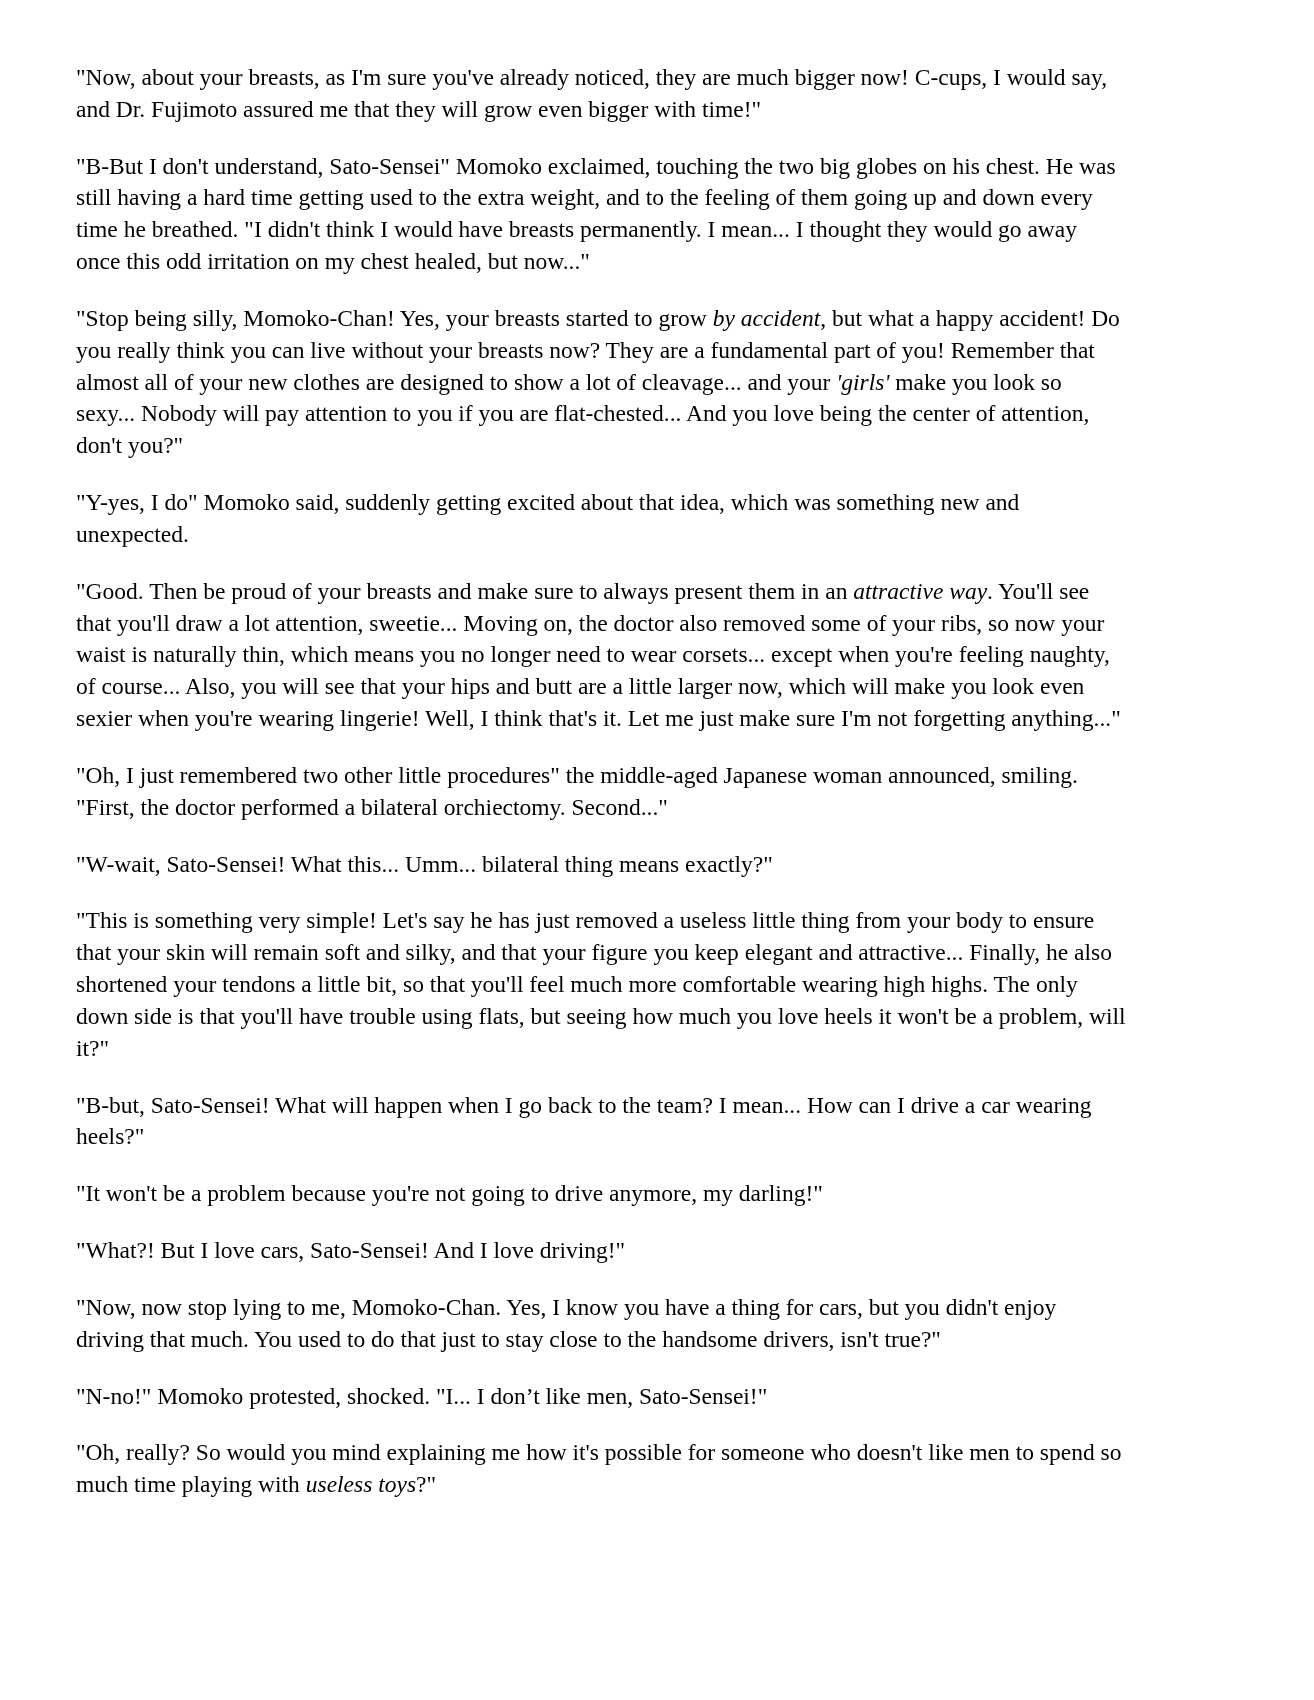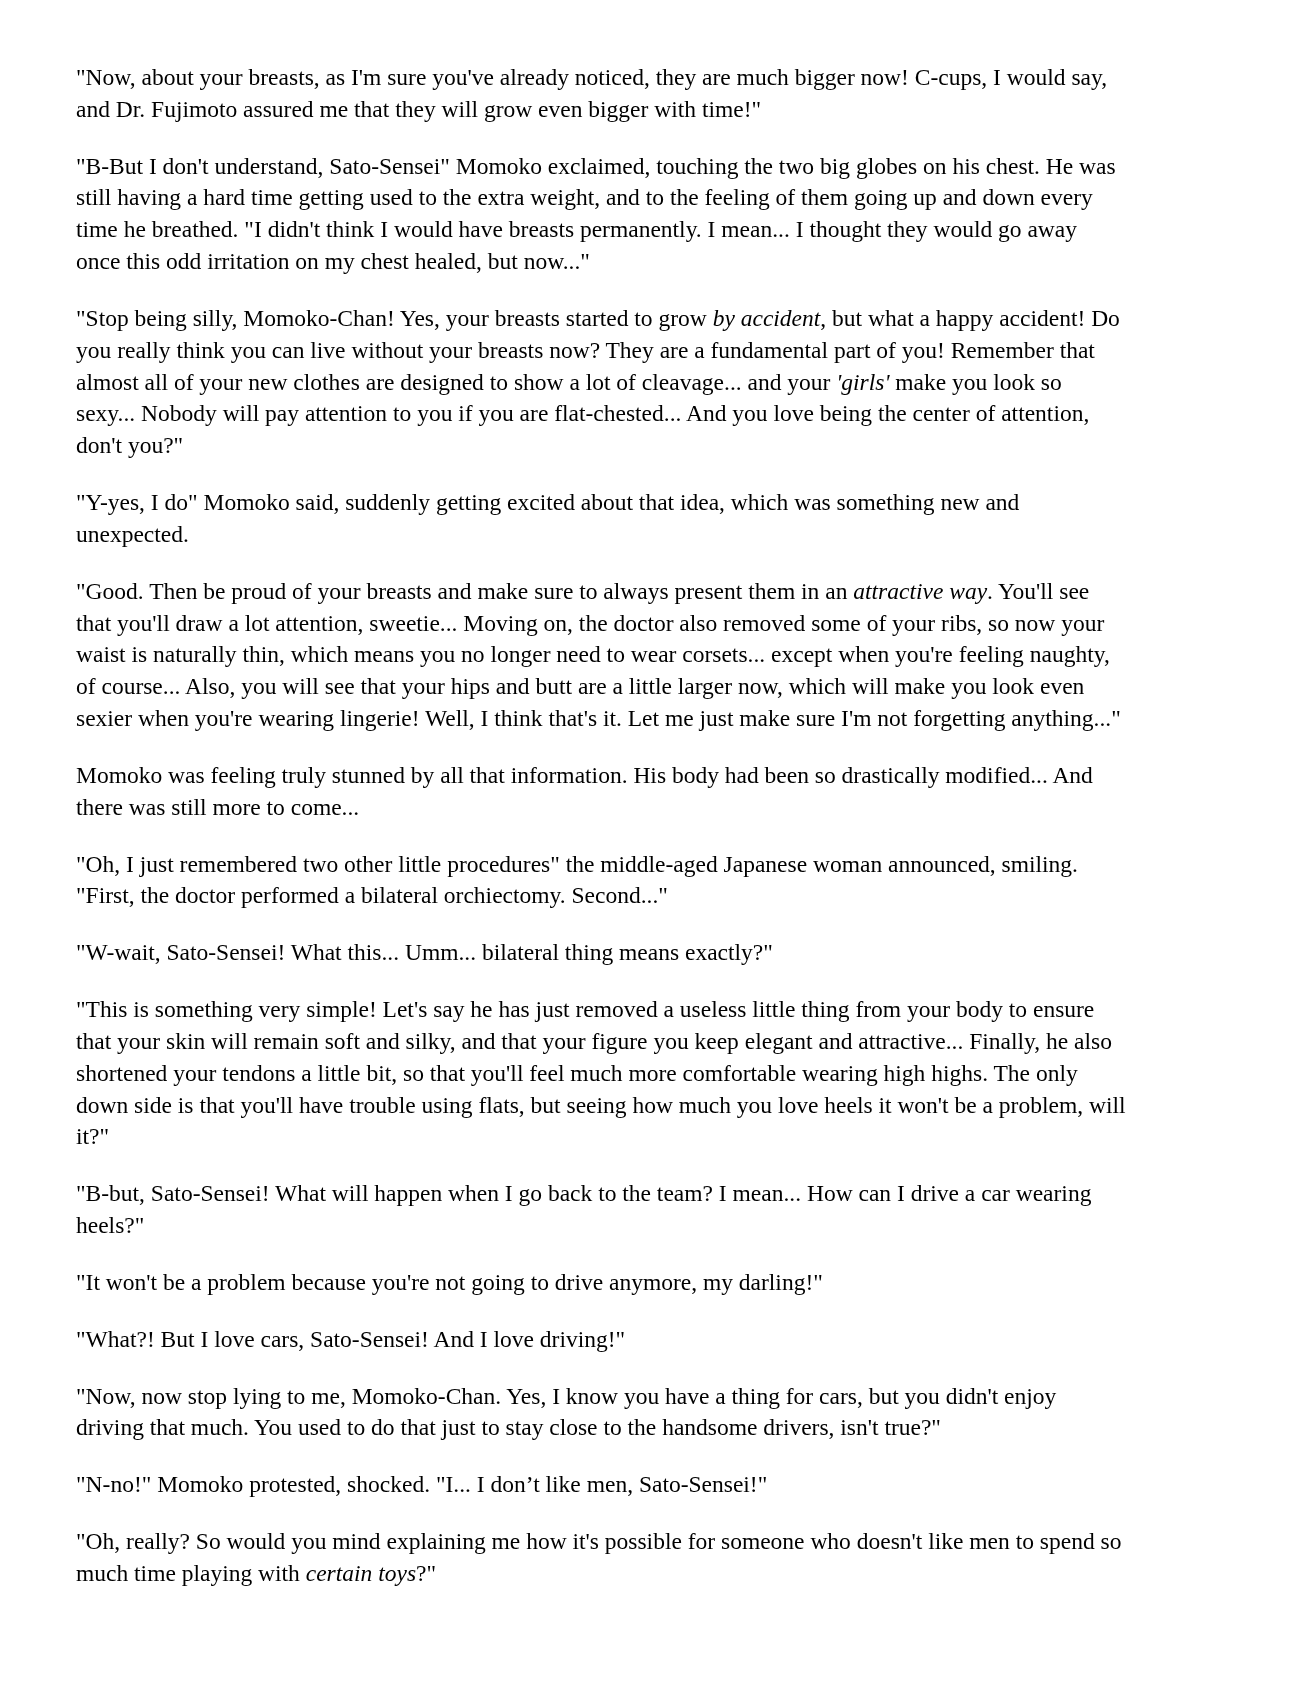--- a/index.html
+++ b/index.html
@@ -34,24 +34,23 @@
 </head>
 <body>
 
 <div class="page">
   <div class="body-text" id="text-body">
       <p class="para">"Now, about your breasts, as I'm sure you've already noticed, they are much bigger now! C-cups, I would say, and Dr. Fujimoto assured me that they will grow even bigger with time!"</p>
       <p class="para">"B-But I don't understand, Sato-Sensei" Momoko exclaimed, touching the two big globes on his chest. He was still having a hard time getting used to the extra weight, and to the feeling of them going up and down every time he breathed. "I didn't think I would have breasts permanently. I mean... I thought they would go away once this odd irritation on my chest healed, but now..."</p>
       <p class="para">"Stop being silly, Momoko-Chan! Yes, your breasts started to grow <em>by accident</em>, but what a happy accident! Do you really think you can live without your breasts now? They are a fundamental part of you! Remember that almost all of your new clothes are designed to show a lot of cleavage... and your <em>'girls'</em> make you look so sexy... Nobody will pay attention to you if you are flat-chested... And you love being the center of attention, don't you?"</p>
       <p class="para">"Y-yes, I do" Momoko said, suddenly getting excited about that idea, which was something new and unexpected.</p>
       <p class="para">"Good. Then be proud of your breasts and make sure to always present them in an <em>attractive way</em>. You'll see that you'll draw a lot attention, sweetie... Moving on, the doctor also removed some of your ribs, so now your waist is naturally thin, which means you no longer need to wear corsets... except when you're feeling naughty, of course... Also, you will see that your hips and butt are a little larger now, which will make you look even sexier when you're wearing lingerie! Well, I think that's it. Let me just make sure I'm not forgetting anything..."</p>
-      <p class="para">Momoko was feeling truly stunned by all that information. His body had been so drastically modified... And there was still more to come...</p>
       <p class="para">"Oh, I just remembered two other little procedures" the middle-aged Japanese woman announced, smiling. "First, the doctor performed a bilateral orchiectomy. Second..."</p>
       <p class="para">"W-wait, Sato-Sensei! What this... Umm... bilateral thing means exactly?"</p>
       <p class="para">"This is something very simple! Let's say he has just removed a useless little thing from your body to ensure that your skin will remain soft and silky, and that your figure you keep elegant and attractive... Finally, he also shortened your tendons a little bit, so that you'll feel much more comfortable wearing high highs. The only down side is that you'll have trouble using flats, but seeing how much you love heels it won't be a problem, will it?"</p>
       <p class="para">"B-but, Sato-Sensei! What will happen when I go back to the team? I mean... How can I drive a car wearing heels?"</p>
       <p class="para">"It won't be a problem because you're not going to drive anymore, my darling!"</p>
       <p class="para">"What?! But I love cars, Sato-Sensei! And I love driving!"</p>
       <p class="para">"Now, now stop lying to me, Momoko-Chan. Yes, I know you have a thing for cars, but you didn't enjoy driving that much. You used to do that just to stay close to the handsome drivers, isn't true?"</p>
       <p class="para">"N-no!" Momoko protested, shocked. "I... I don’t like men, Sato-Sensei!"</p>
-      <p class="para">"Oh, really? So would you mind explaining me how it's possible for someone who doesn't like men to spend so much time playing with <em>certain toys</em>?"</p>
+      <p class="para">"Oh, really? So would you mind explaining me how it's possible for someone who doesn't like men to spend so much time playing with <em>useless toys</em>?"</p>
     </div>
 </div>
 
 </body></html>

